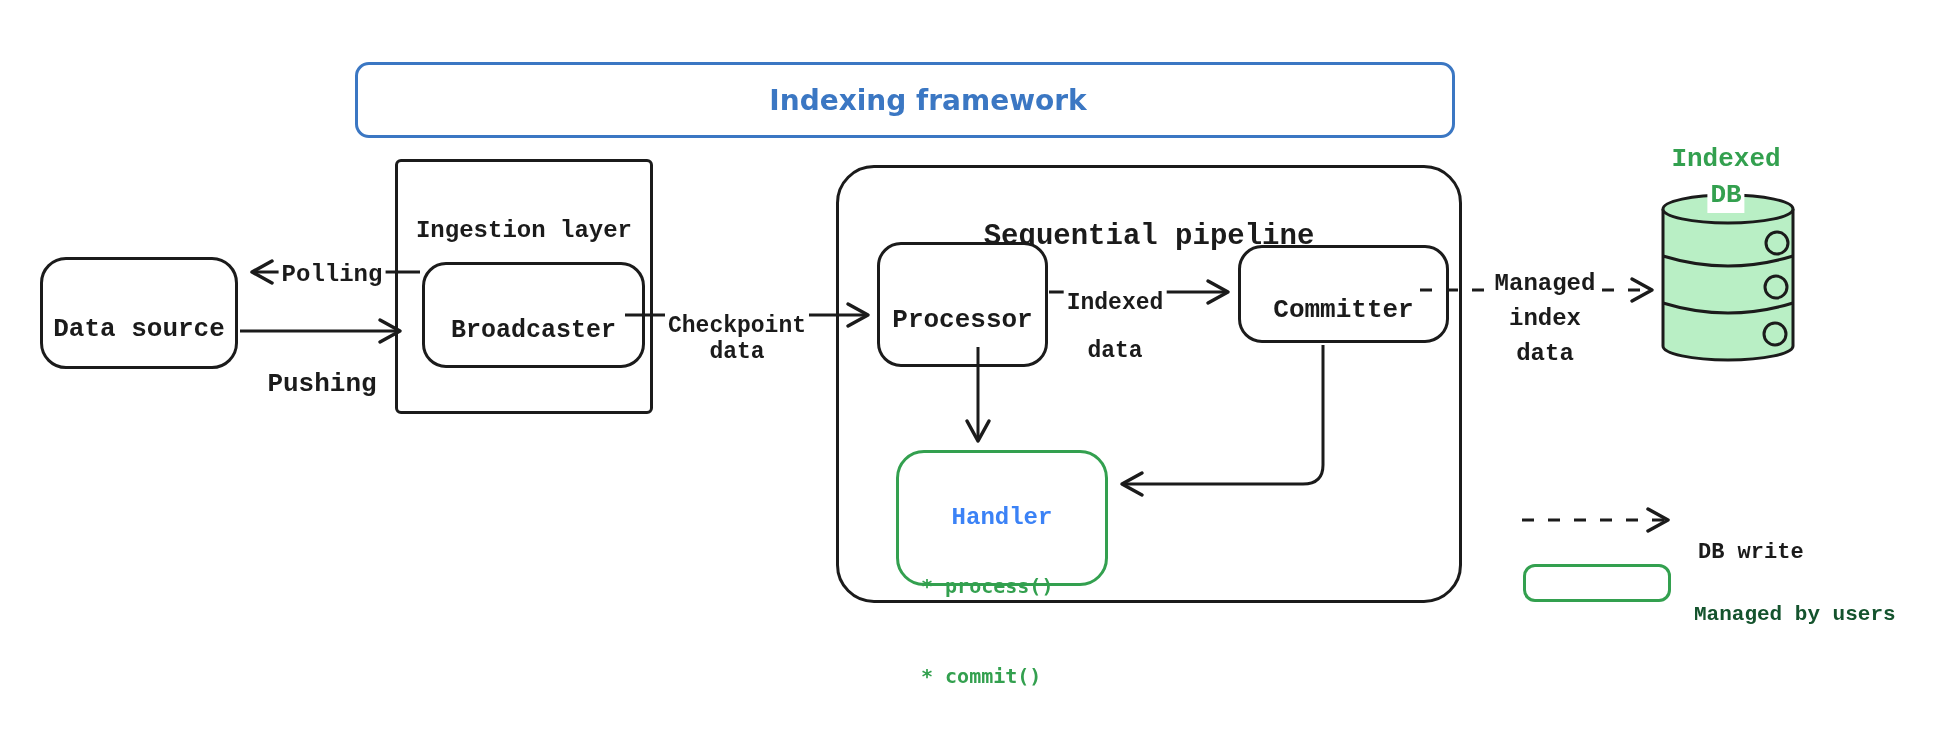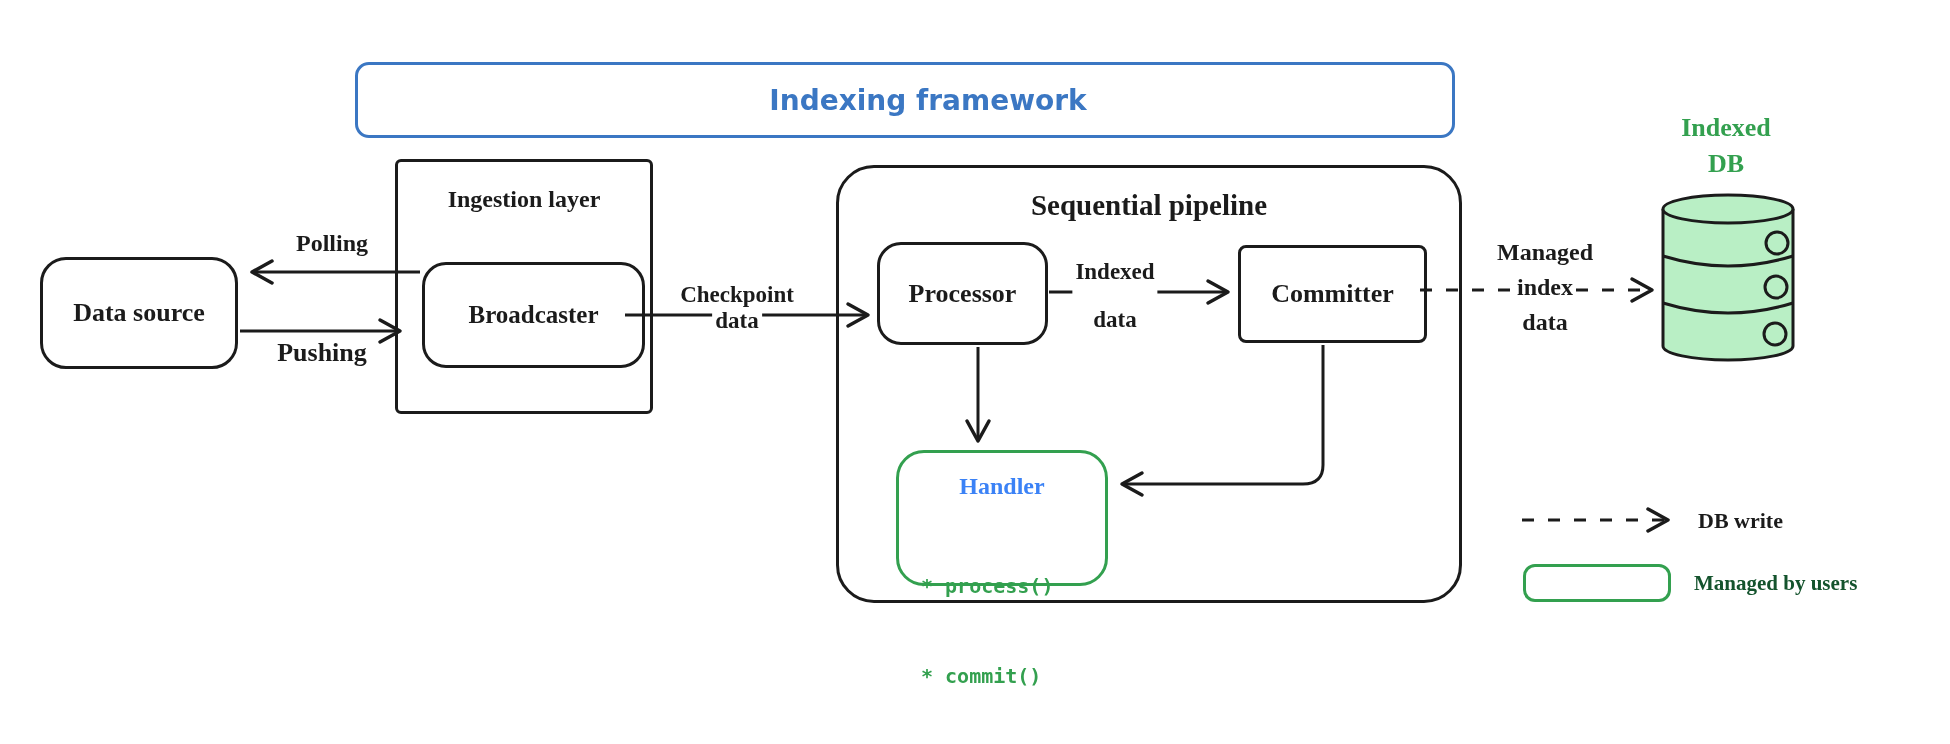--- a/index.html
+++ b/index.html
@@ -3,21 +3,21 @@
 <meta charset="utf-8">
 <style>
   html,body{margin:0;padding:0;background:#ffffff;}
   #canvas{
     position:relative;
     width:1950px;height:744px;
     background:#ffffff;
     font-family:"DejaVu Sans",sans-serif;
     overflow:hidden;
   }
-  .hand{font-family:Liberation Serif, serif;font-weight:bold;color:#1b1b1b;}
+  .hand{font-family:Liberation Mono, monospace;font-weight:bold;color:#1b1b1b;margin-top:31px;}
   .mono{font-family:"DejaVu Sans Mono",monospace;}
   .node{
     position:absolute;box-sizing:border-box;background:#ffffff;
     border:3px solid #1b1b1b;display:flex;align-items:center;justify-content:center;
   }
   .container-node{
     position:absolute;box-sizing:border-box;background:#ffffff;
     border:3px solid #1b1b1b;
   }
   .container-title{position:absolute;left:0;right:0;text-align:center;}
@@ -56,25 +56,25 @@
   <div class="container-node z1" style="left:395px;top:159px;width:258px;height:255px;border-radius:6px;">
     <div class="container-title hand" style="top:24px;font-size:24px;">Ingestion layer</div>
     <div class="node" style="left:24px;top:100px;width:223px;height:106px;border-radius:24px;">
       <span class="hand" style="font-size:25px;">Broadcaster</span>
     </div>
   </div>
 
   <div class="container-node z1" style="left:836px;top:165px;width:626px;height:438px;border-radius:38px;">
     <div class="container-title hand" style="top:21px;font-size:29px;">Sequential pipeline</div>
 
-    <div class="node" style="left:38px;top:74px;width:171px;height:103px;border-radius:24px;">
+    <div class="node" style="left:38px;top:74px;width:171px;height:125px;border-radius:24px;">
       <span class="hand" style="font-size:26px;">Processor</span>
     </div>
 
-    <div class="node" style="left:399px;top:77px;width:189px;height:98px;border-radius:8px;">
+    <div class="node" style="left:399px;top:77px;width:211px;height:98px;border-radius:24px;">
       <span class="hand" style="font-size:26px;">Committer</span>
     </div>
 
     <div class="container-node" style="left:57px;top:282px;width:212px;height:136px;border-radius:28px;border-color:#33a04f;">
       <div class="container-title hand" style="top:20px;font-size:24px;color:#3b82f6;">Handler</div>
       <div class="mono" style="position:absolute;left:22px;top:58px;font-size:20px;font-weight:bold;color:#33a04f;line-height:30px;white-space:pre;">
         <div>* process()</div>
         <div>* commit()</div>
       </div>
     </div>

